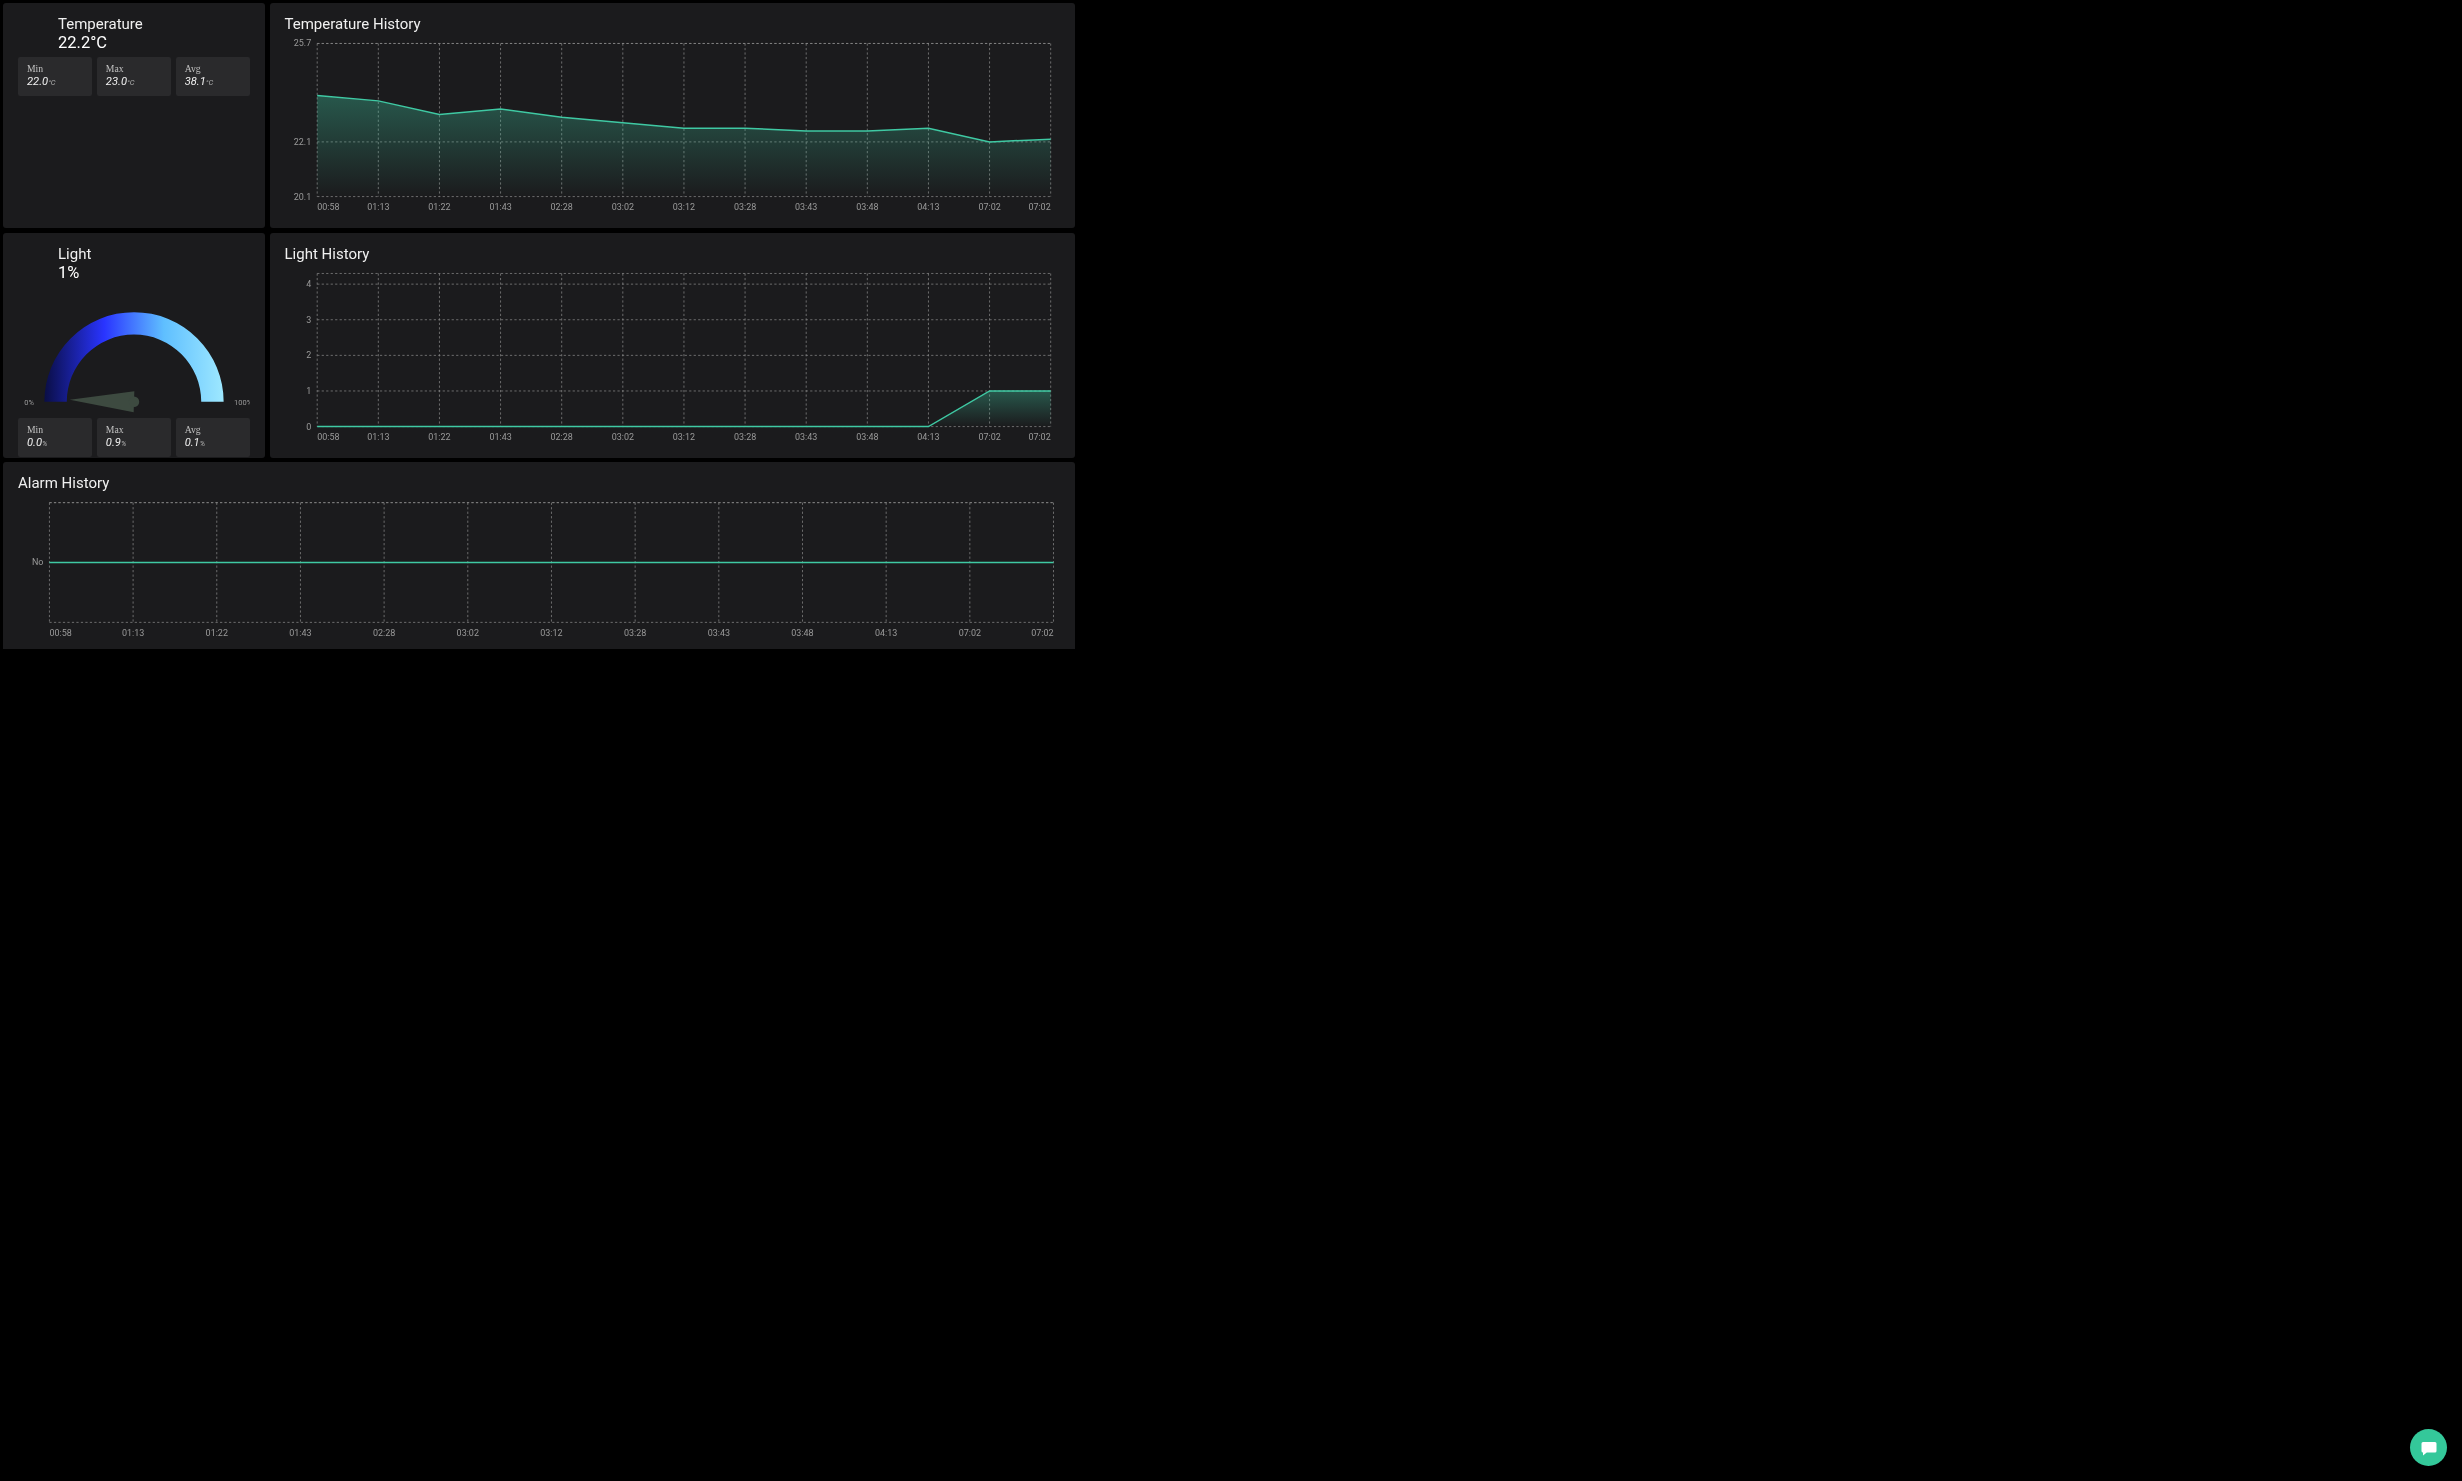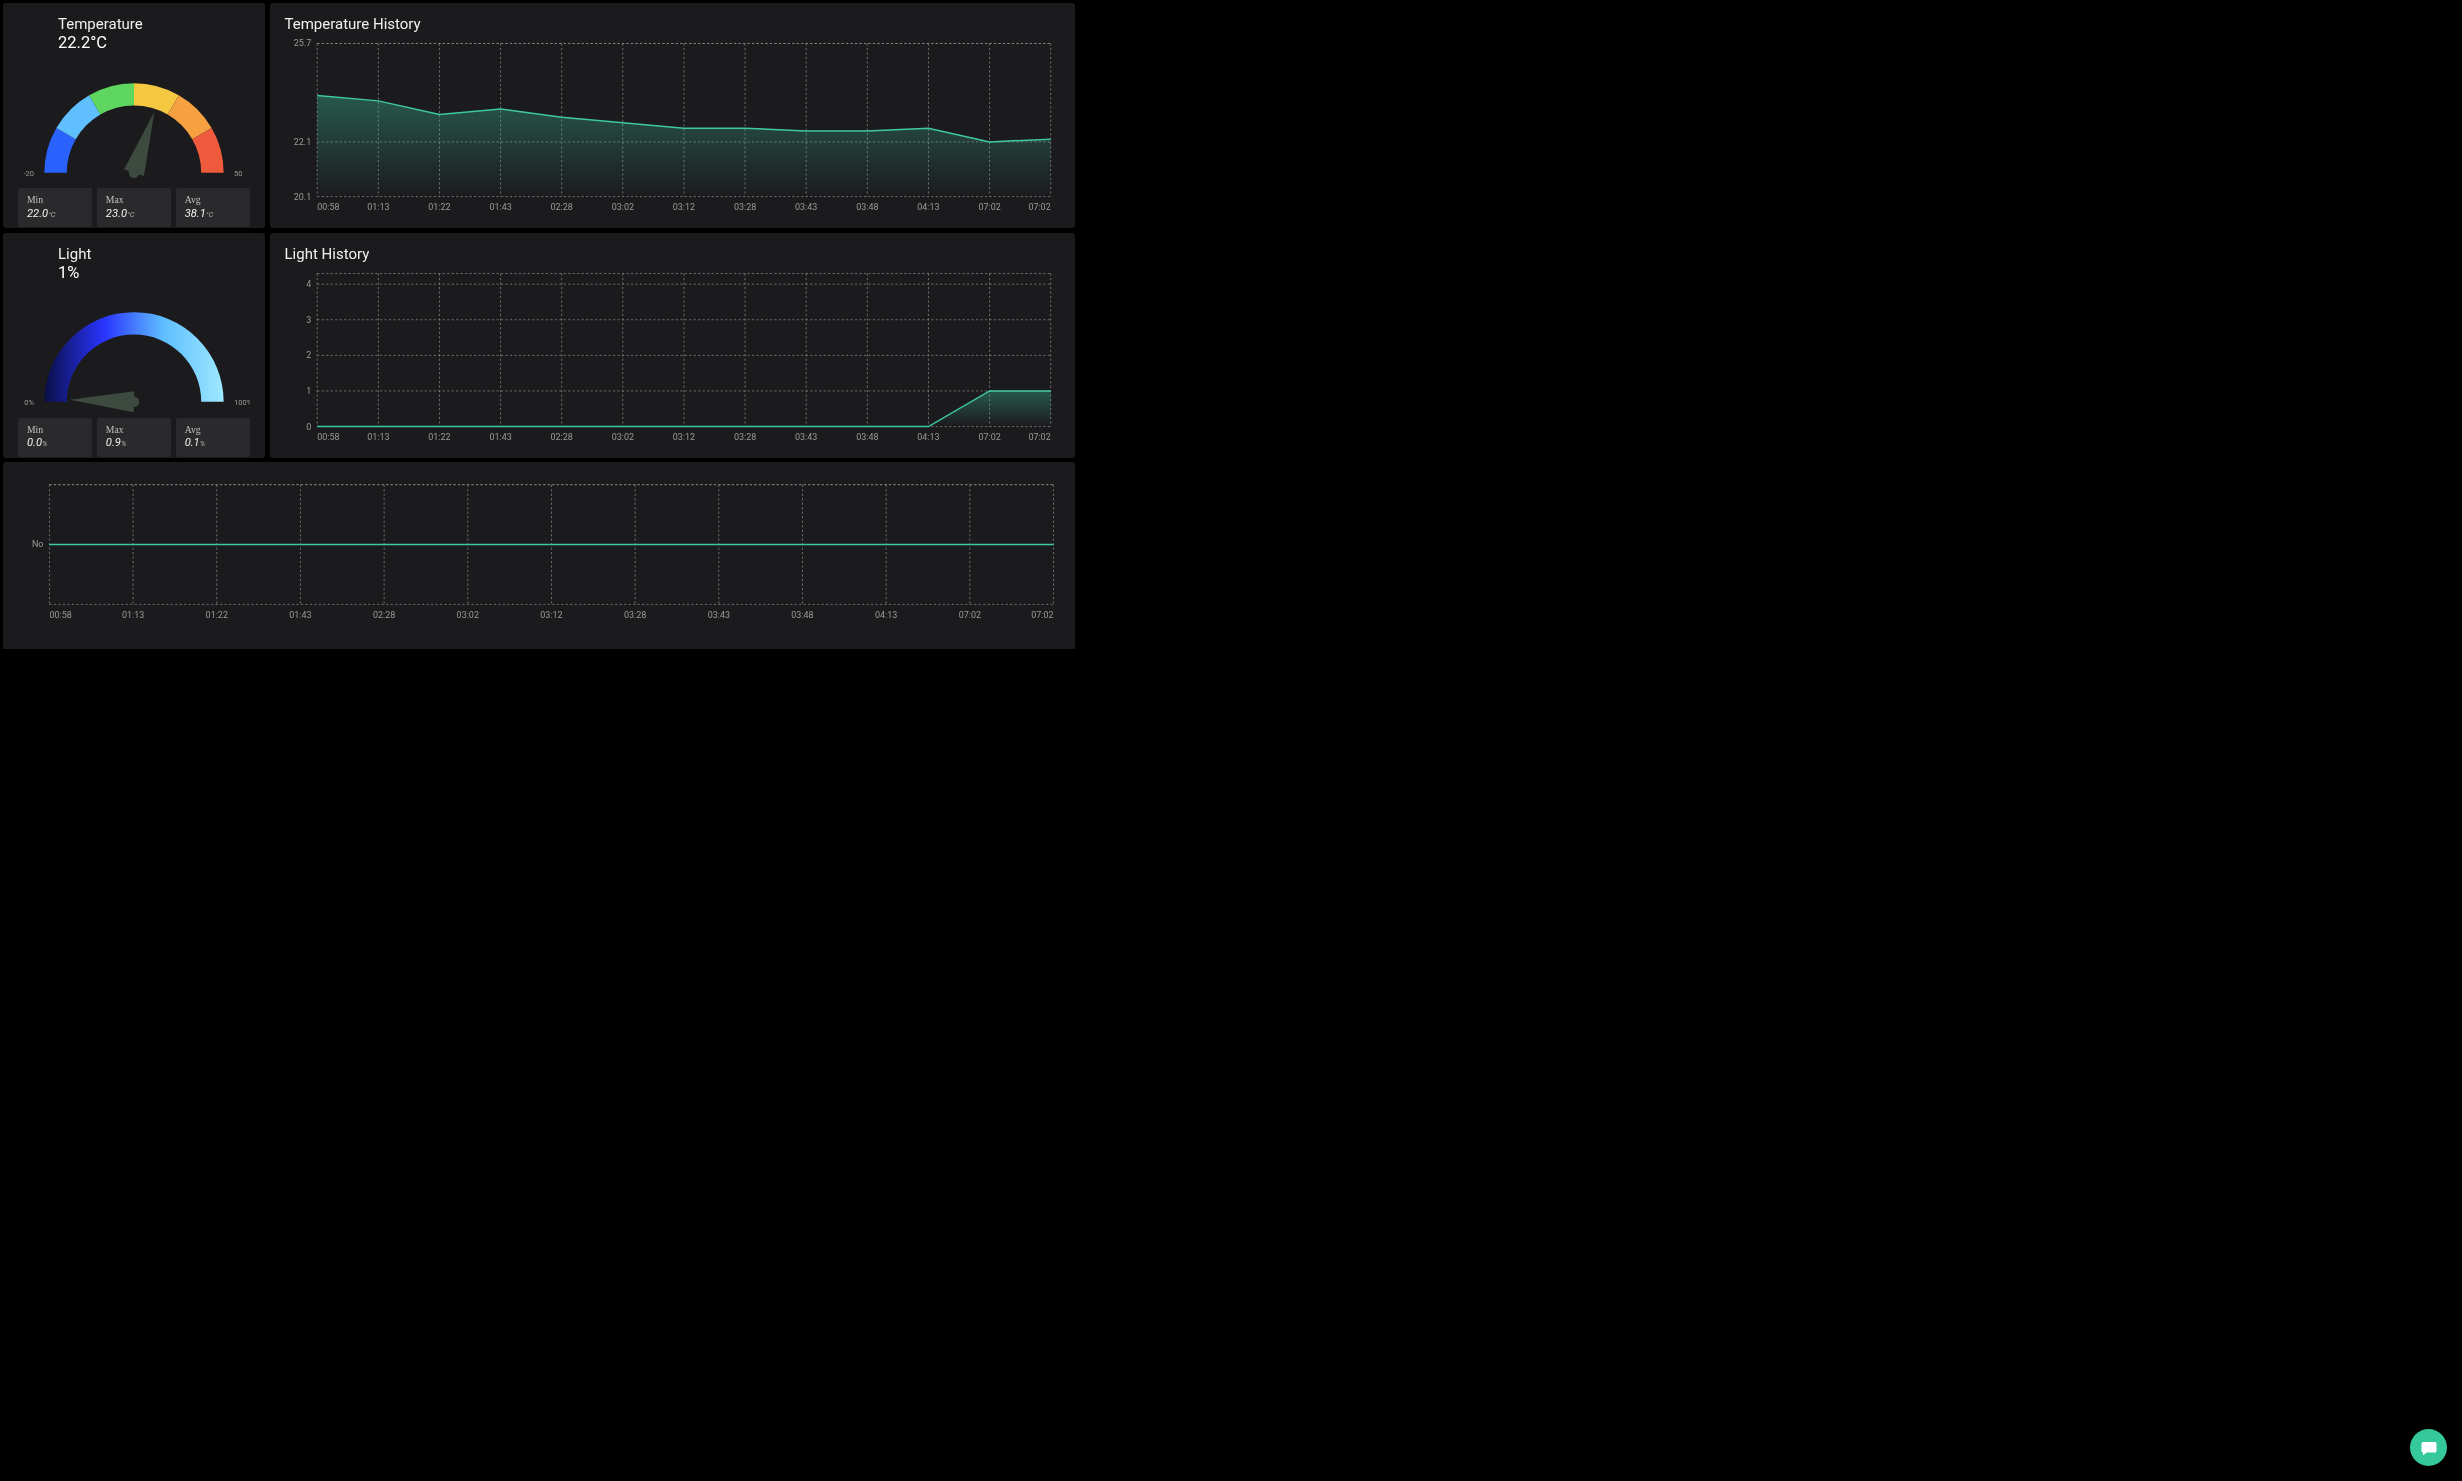--- a/index.html
+++ b/index.html
@@ -101,34 +101,20 @@
 </style>
 </head>
 <body>
 
 <div class="grid">
 
   <div class="panel">
     <div class="panel-header">
       <div class="panel-title">Temperature</div>
       <div class="panel-value">22.2°C</div>
-    </div>
-    <div class="gauge-wrap">
-      <svg id="temp-gauge" class="chart-svg" width="232" height="127" viewBox="0 0 310 170">
-          <path d="M35,154.99999999999997 A120,120 0 0 1 51.07695154586736,95 L77.05771365940052,110 A90,90 0 0 0 65,155 Z" fill="#2962ff"></path>
-          <path d="M51.07695154586736,95 A120,120 0 0 1 95.00000000000003,51.07695154586736 L110.00000000000003,77.05771365940052 A90,90 0 0 0 77.05771365940052,110 Z" fill="#5fbfff"></path>
-          <path d="M95.00000000000003,51.07695154586736 A120,120 0 0 1 155,35 L155,65 A90,90 0 0 0 110.00000000000003,77.05771365940052 Z" fill="#5fd65f"></path>
-          <path d="M155,35 A120,120 0 0 1 215,51.076951545867374 L200,77.05771365940052 A90,90 0 0 0 155,65 Z" fill="#f5c842"></path>
-          <path d="M215,51.076951545867374 A120,120 0 0 1 258.92304845413264,95 L232.94228634059948,110 A90,90 0 0 0 200,77.05771365940052 Z" fill="#f5a142"></path>
-          <path d="M258.92304845413264,95 A120,120 0 0 1 275,155 L245,155 A90,90 0 0 0 232.94228634059948,110 Z" fill="#ef5a3c"></path>
-          <path d="M141.72457684197883,150.55442467441216 L182.30853414289663,73.45097202929854 L168.27542315802117,159.4455753255878 Z" fill="#3d4a40"></path>
-          <circle cx="155" cy="155" r="7" fill="#3d4a40"></circle>
-          <text x="21" y="159" text-anchor="end" class="gauge-text">-20</text>
-          <text x="289" y="159" text-anchor="start" class="gauge-text">50</text>
-        </svg>
     </div>
     <div class="stats-row">
       <div class="stat-box">
         <div class="stat-label">Min</div>
         <div class="stat-value"><span>22.0</span><span class="stat-unit">°C</span></div>
       </div>
       <div class="stat-box">
         <div class="stat-label">Max</div>
         <div class="stat-value"><span>23.0</span><span class="stat-unit">°C</span></div>
       </div>
@@ -269,20 +255,21 @@
         <text x="34" y="175.32558139534885" text-anchor="end" class="axis-text">1</text>
         <text x="34" y="127.65116279069768" text-anchor="end" class="axis-text">2</text>
         <text x="34" y="79.97674418604652" text-anchor="end" class="axis-text">3</text>
         <text x="34" y="32.30232558139535" text-anchor="end" class="axis-text">4</text>
         <path d="M42,219 L123.83333333333333,219 L205.66666666666666,219 L287.5,219 L369.3333333333333,219 L451.1666666666667,219 L533,219 L614.8333333333334,219 L696.6666666666666,219 L778.5,219 L860.3333333333334,219 L942.1666666666666,171.32558139534885 L1024,171.32558139534885 L1024,219 L42,219 Z" fill="url(#light-hist-fill)"></path>
         <path d="M42,219 L123.83333333333333,219 L205.66666666666666,219 L287.5,219 L369.3333333333333,219 L451.1666666666667,219 L533,219 L614.8333333333334,219 L696.6666666666666,219 L778.5,219 L860.3333333333334,219 L942.1666666666666,171.32558139534885 L1024,171.32558139534885 " fill="none" stroke="#3fc9a3" stroke-width="2"></path>
       </svg>
   </div>
 
   <div class="panel full-span">
+    <div class="panel-title">Alarm History</div>
     <svg id="alarm-hist" class="chart-svg" width="1040" height="150" viewBox="0 0 1390 200">
         <defs>
           <linearGradient id="alarm-hist-fill" x1="0" y1="0" x2="0" y2="1">
             <stop offset="0%" stop-color="#3fc9a3" stop-opacity="0.35"></stop>
             <stop offset="100%" stop-color="#3fc9a3" stop-opacity="0"></stop>
           </linearGradient>
         </defs>
         <line x1="42" x2="1384" y1="14" y2="14" class="grid-line"></line>
         <line x1="42" x2="1384" y1="94" y2="94" class="grid-line"></line>
         <line x1="42" x2="1384" y1="174" y2="174" class="grid-line"></line>

